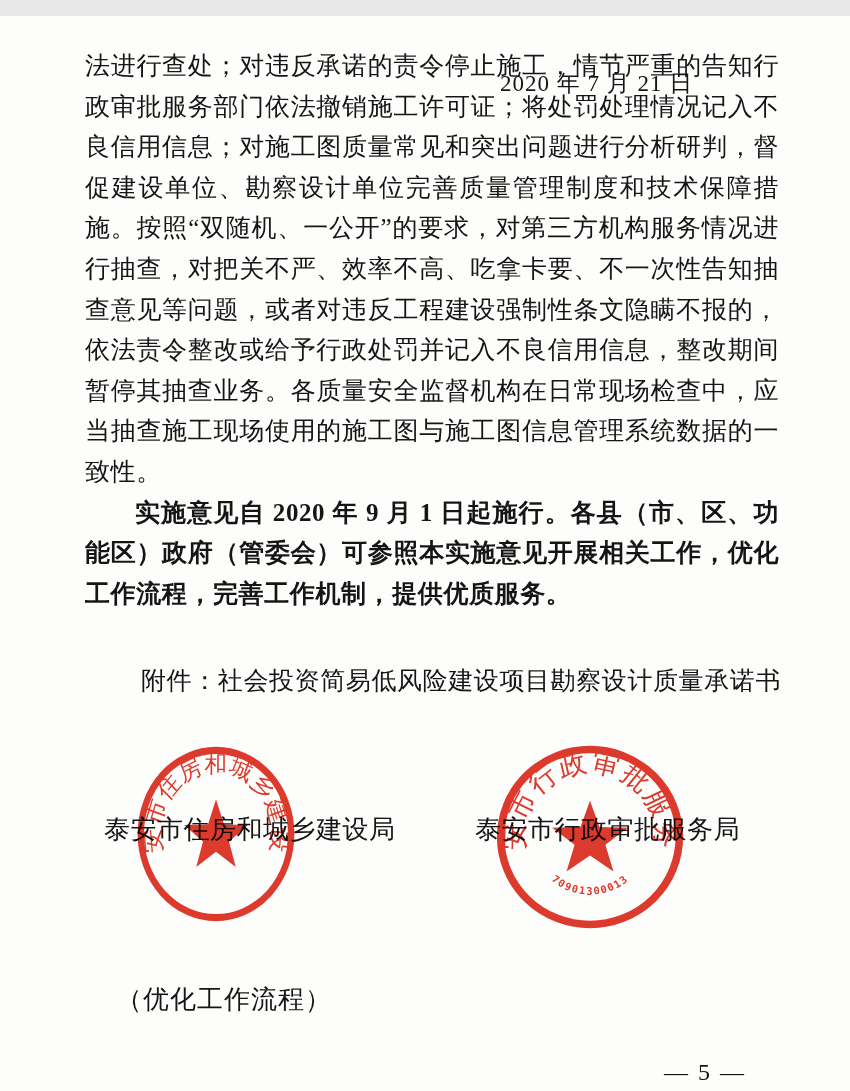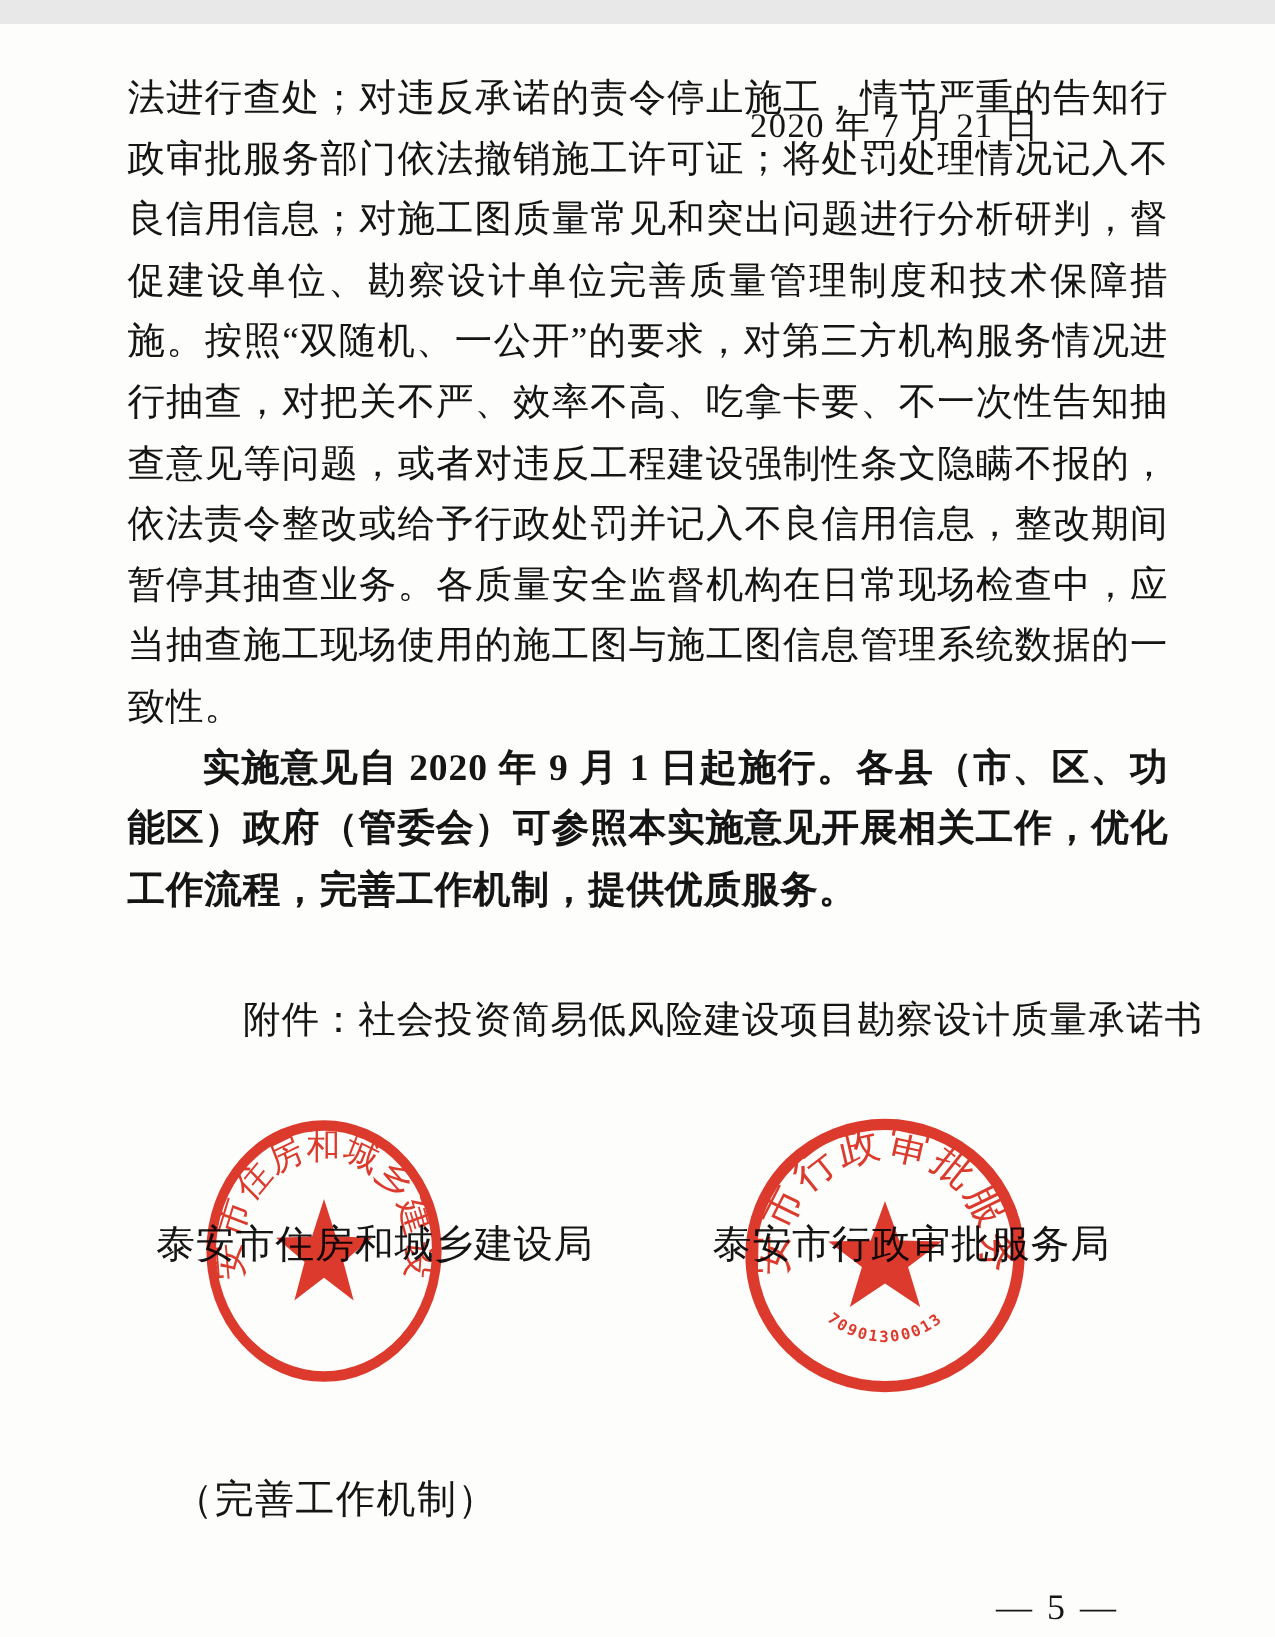--- a/index.html
+++ b/index.html
@@ -18,21 +18,21 @@
     font-size:25px;
     line-height:40.6px;
     letter-spacing:0.6px;
     text-align:justify;
     text-justify:inter-ideograph;
   }
   .body-text p{margin:0;}
   .body-text p.indent{text-indent:2em;font-weight:bold;}
   .attachment{
     position:absolute;
-    left:162px;top:645px;
+    left:141px;top:645px;
     font-size:25px;
     line-height:40px;
     letter-spacing:0.6px;
   }
   .attachment .line2{
     margin-left:36px;
     margin-top:0px;
   }
   .sig-row{
     position:absolute;
@@ -106,17 +106,17 @@
       <path id="sealArcRB" d="M 56.2 143.8 A 62 62 0 0 0 143.8 143.8" fill="none"></path>
       <text font-size="29" fill="#dc2b1c" letter-spacing="2" font-family="Liberation Serif, DejaVu Serif, serif">
         <textPath href="#sealArcR" startOffset="50%" text-anchor="middle">泰安市行政审批服务局</textPath>
       </text>
       <text font-size="11" fill="#dc2b1c" letter-spacing="1.5" font-weight="bold" font-family="DejaVu Sans Mono, monospace">
         <textPath href="#sealArcRB" startOffset="50%" text-anchor="middle">3709013000139</textPath>
       </text>
     </svg>
   </div>
 
-  <div class="footer-note">（完善工作机制）</div>
+  <div class="footer-note">（优化工作流程）</div>
 
   <div class="page-num">— 5 —</div>
 
 </div>
 
 </body></html>

